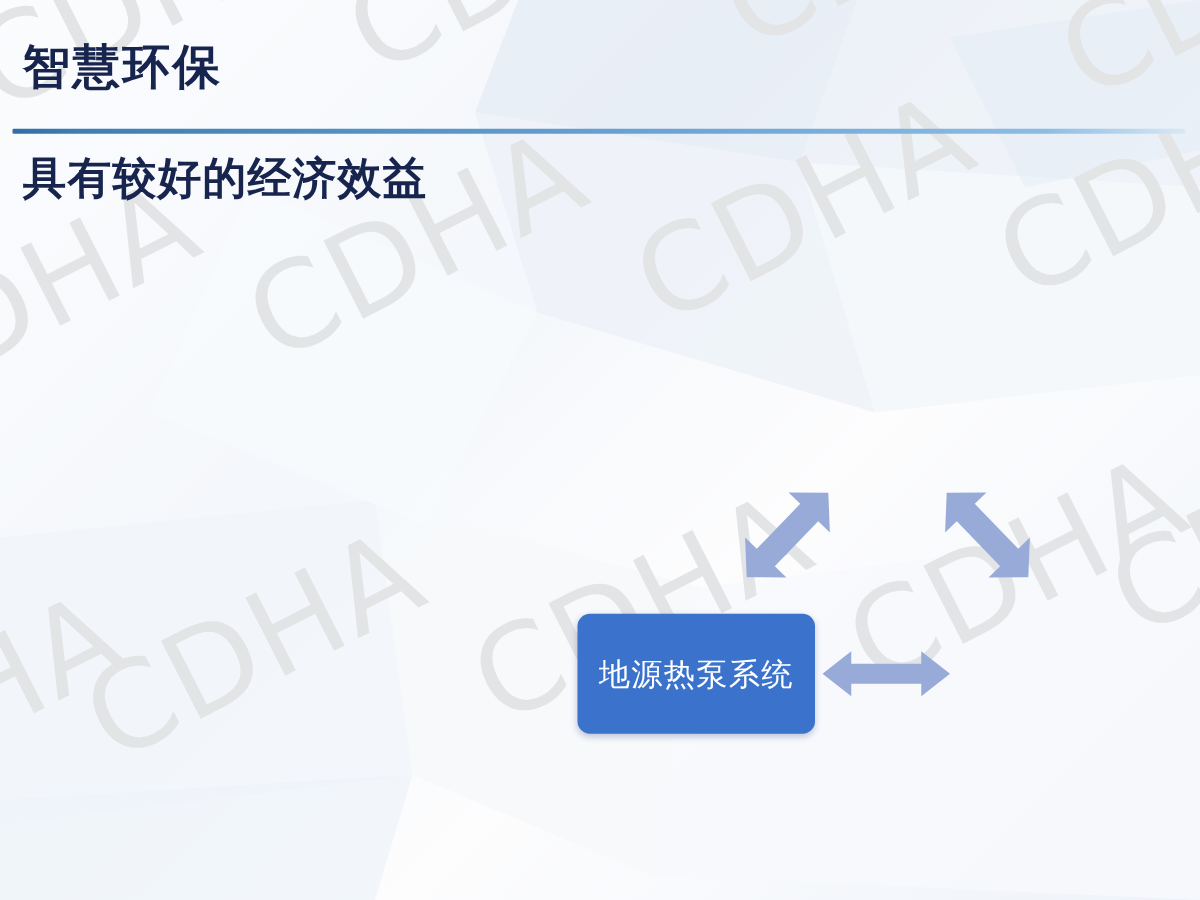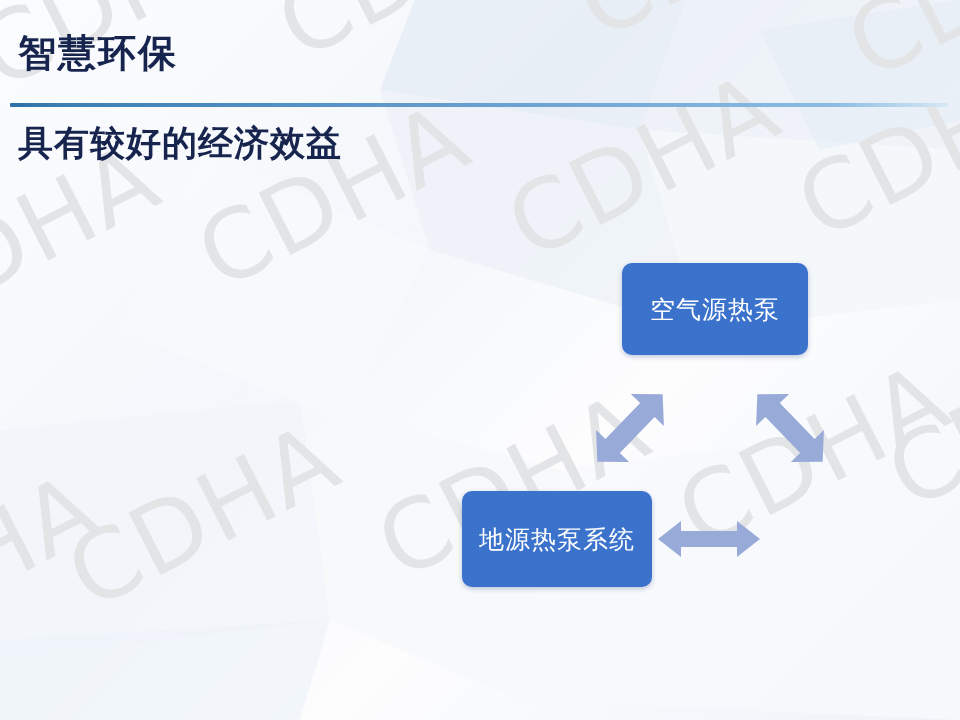--- a/index.html
+++ b/index.html
@@ -140,23 +140,20 @@
     <div class="wm" style="left:670px;  top:400px;">CDHA</div>
     <div class="wm" style="left:-180px; top:510px;">CDHA</div>
     <div class="wm" style="left:880px;  top:360px;">CDHA</div>
   </div>
 
   <div class="title">智慧环保</div>
   <div class="divider"></div>
   <div class="subtitle">具有较好的经济效益</div>
 
 
-  <div class="node" id="node-air">
-    <span>空气源热泵</span>
-  </div>
   <div class="node" id="node-ground">
     <span>地源热泵系统</span>
   </div>
 
   <svg class="arrow-svg" id="arrow-left" width="110" height="112" viewBox="0 0 110 112">
     <g transform="rotate(-46 55 56)">
       <path d="M 8,56 L 30,33 L 30,46 L 80,46 L 80,33 L 102,56 L 80,79 L 80,66 L 30,66 L 30,79 Z" fill="#97aad8"></path>
     </g>
   </svg>
 

